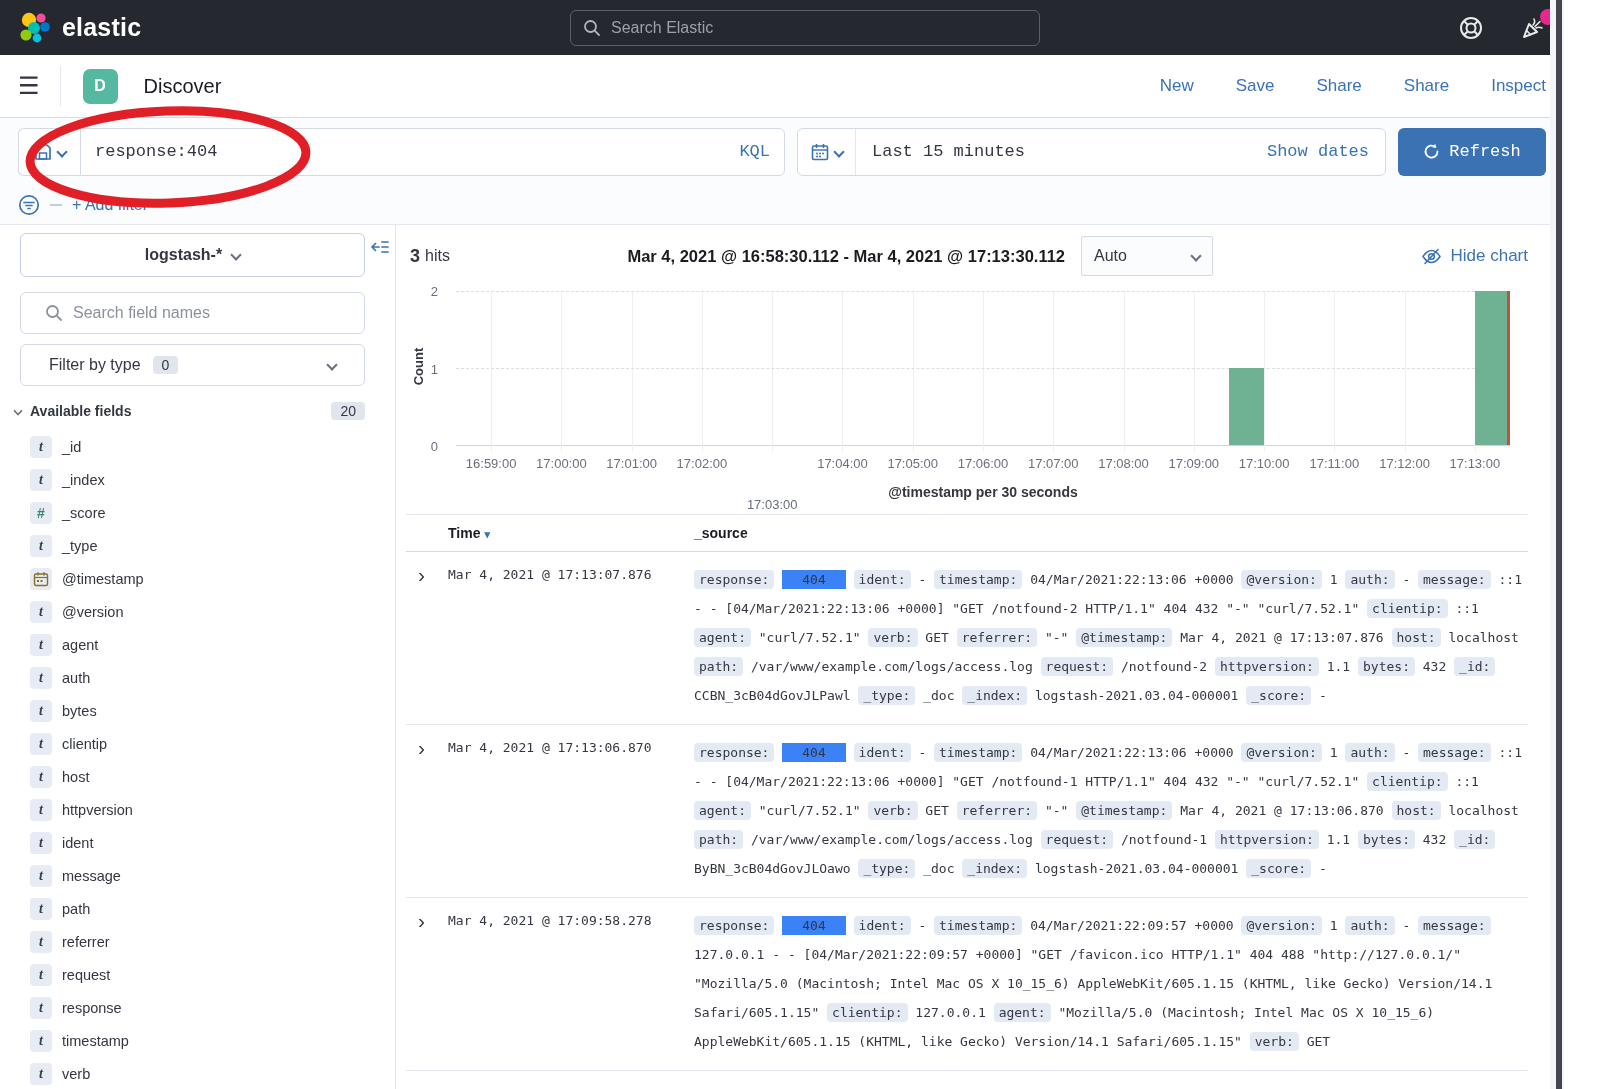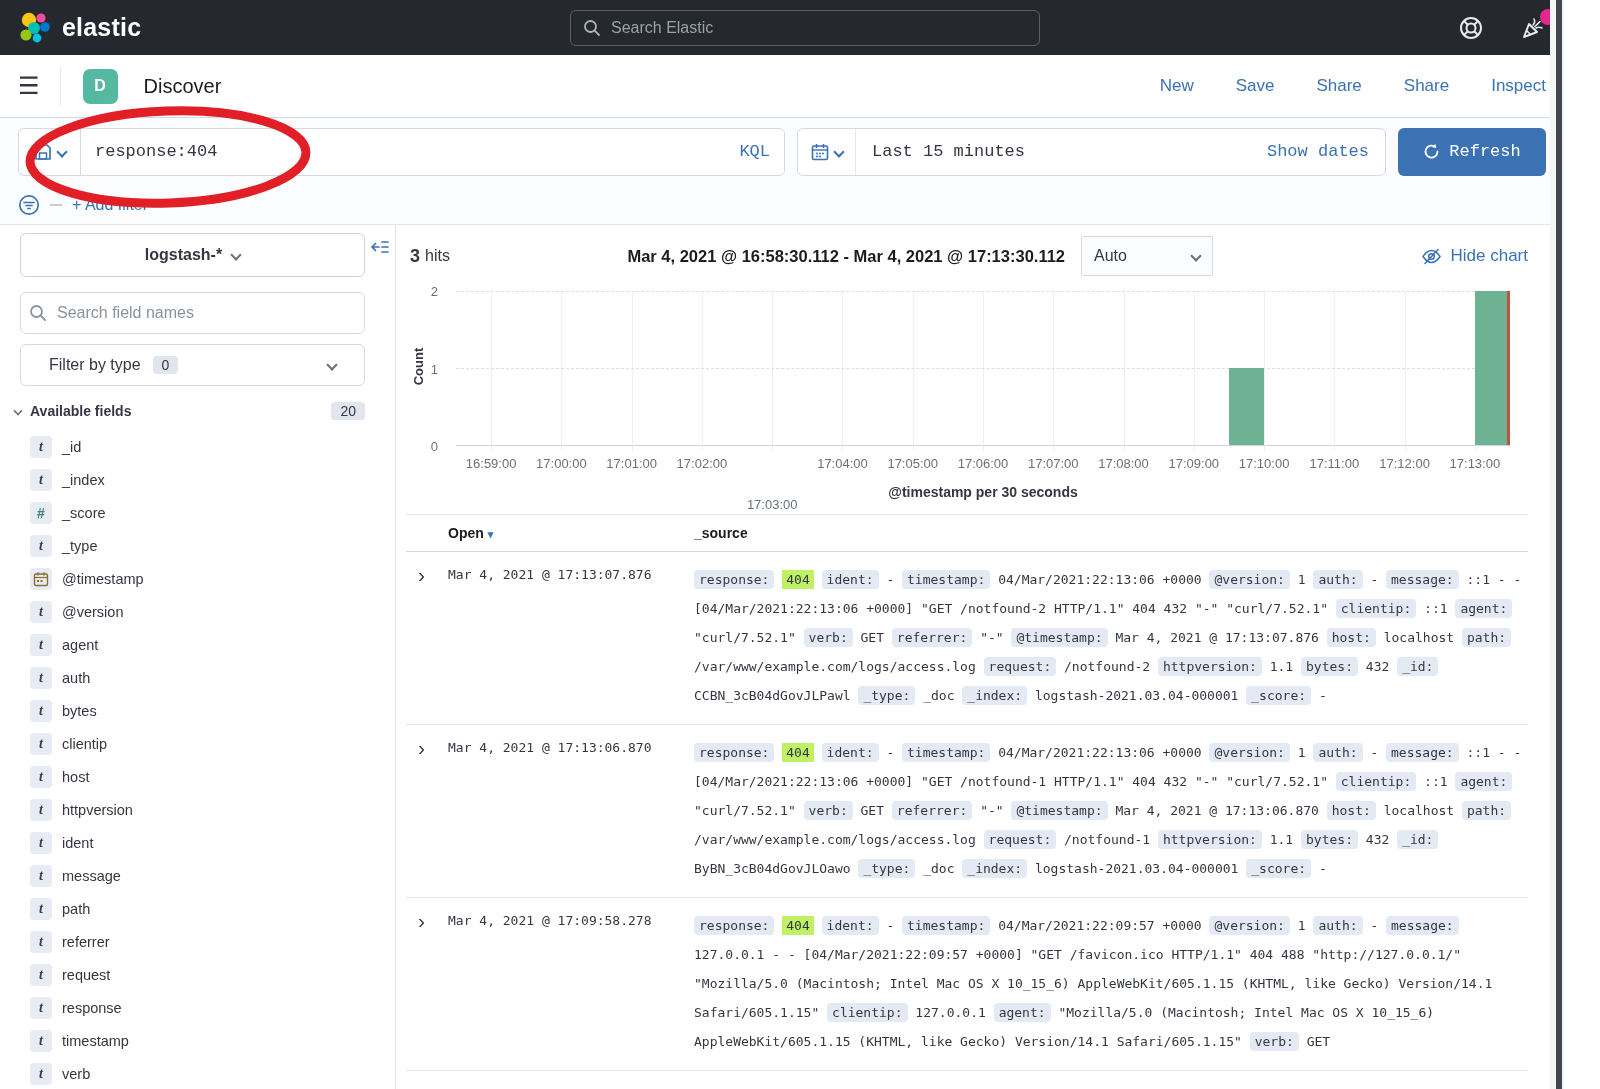--- a/index.html
+++ b/index.html
@@ -48,21 +48,21 @@
   
   .content { display:flex; height:864px; }
   .sidebar { width:396px; border-right:1px solid #e0e5ec; padding:8px 0 0 0; position:relative; background:#fff; }
   .main { flex:1; position:relative; padding-right:16px; }
 
   
   .index-box { margin:0 30px 0 20px; height:44px; border:1px solid #c9d2e0; border-radius:6px; display:flex; align-items:center;
     justify-content:center; gap:10px; font-weight:700; font-size:16px; cursor:pointer; }
   .collapse-ic { position:absolute; right:6px; top:14px; color:#3a72b4; }
   .field-search { margin:15px 30px 0 20px; height:42px; border:1px solid #d3dae6; border-radius:6px; display:flex; align-items:center;
-    gap:10px; padding:0 8px; color:#8b919c; font-size:16px; }
+    gap:10px; padding:0 24px; color:#8b919c; font-size:16px; }
   .type-filter { margin:10px 30px 0 20px; height:42px; border:1px solid #d3dae6; border-radius:6px; display:flex; align-items:center;
     gap:12px; padding:0 28px; font-size:16px; cursor:pointer; }
   .count-pill { background:#e0e5ee; border-radius:4px; padding:1px 9px; font-size:14px; color:#343741; }
   .avail-hdr { margin:16px 30px 0 14px; display:flex; align-items:center; gap:8px; font-size:14px; font-weight:700; }
   .avail-hdr .count-pill { margin-left:auto; font-weight:400; }
   .field-list { margin:10px 0 0 0; }
   .field-item { display:flex; align-items:center; gap:10px; padding:5px 20px 5px 30px; height:33px; cursor:pointer; }
   .field-type-badge { width:22px; height:22px; border-radius:4px; background:#e7ecf4; display:flex; align-items:center; justify-content:center;
     font-size:14px; flex:0 0 22px; }
   .field-type-badge.txt { font-family:"Liberation Serif", serif; font-style:italic; font-weight:700; color:#39404b; }
@@ -97,21 +97,21 @@
   
   .doc-table { margin:14px 20px 0 10px; border-top:1px solid #e4e8ee; }
   .doc-header { display:grid; grid-template-columns:36px 240px 1fr; column-gap:6px; padding:10px 0 10px 0; border-bottom:1px solid #d3dae6; }
   .col-label { font-size:14px; font-weight:700; color:#1a1c21; }
   .sort-arrow { color:#3a72b4; font-size:11px; margin-left:4px; }
   .doc-row { display:grid; grid-template-columns:36px 240px 1fr; column-gap:6px; padding:13px 0 14px 0; border-bottom:1px solid #e4e8ee; }
   .expand { font-size:21px; color:#343741; line-height:20px; padding-left:12px; cursor:pointer; }
   .time-cell { font-family:"DejaVu Sans Mono", monospace; font-size:13px; color:#343741; padding-top:2px; }
   .source-cell { font-family:"DejaVu Sans Mono", monospace; font-size:13px; line-height:29px; color:#343741; padding-right:6px; }
   .src-key { background:#e4eaf3; border-radius:4px; padding:2px 5px; white-space:nowrap; }
-  .src-hl { background:#bef264; padding:2px 4px; }
+  .src-hl { background:#3b82f6; padding:2px 20px; }
   .chev { width:8px; height:8px; border-right:2px solid #69707d; border-bottom:2px solid #69707d; transform:rotate(45deg); display:inline-block; }
   .chev.blue { border-color:#3a72b4; }
 
   
   .annotation { position:absolute; left:22px; top:104px; z-index:50; pointer-events:none; }
   .right-gutter { position:absolute; right:0; top:0; width:14px; height:1089px; background:#f3f5f8; z-index:40; }
   .scroll-thumb { position:absolute; right:2px; top:0; width:6px; height:1089px; background:#43464d; z-index:41; }
   svg { display:block; }
 </style>
 </head>
@@ -416,21 +416,21 @@
             <span class="xtick" style="left: 90%;">17:12:00</span>
             <span class="xtick" style="left: 96.6667%;">17:13:00</span>
           </div>
         <div class="x-axis-caption">@timestamp per 30 seconds</div>
       </div>
 
       <div class="doc-table">
         <div class="doc-header">
           <span></span>
           <span class="col-label">
-            <span>Open</span><span class="sort-arrow">▾</span>
+            <span>Time</span><span class="sort-arrow">▾</span>
           </span>
           <span class="col-label">_source</span>
         </div>
         <div>
             <div class="doc-row">
               <span class="expand">›</span>
               <div class="time-cell">Mar 4, 2021 @ 17:13:07.876</div>
               <div class="source-cell"><span class="src-key">response:</span> <span class="src-hl">404</span> <span class="src-key">ident:</span> <span class="src-val">-</span> <span class="src-key">timestamp:</span> <span class="src-val">04/Mar/2021:22:13:06 +0000</span> <span class="src-key">@version:</span> <span class="src-val">1</span> <span class="src-key">auth:</span> <span class="src-val">-</span> <span class="src-key">message:</span> <span class="src-val">::1 - - [04/Mar/2021:22:13:06 +0000] "GET /notfound-2 HTTP/1.1" 404 432 "-" "curl/7.52.1"</span> <span class="src-key">clientip:</span> <span class="src-val">::1</span> <span class="src-key">agent:</span> <span class="src-val">"curl/7.52.1"</span> <span class="src-key">verb:</span> <span class="src-val">GET</span> <span class="src-key">referrer:</span> <span class="src-val">"-"</span> <span class="src-key">@timestamp:</span> <span class="src-val">Mar 4, 2021 @ 17:13:07.876</span> <span class="src-key">host:</span> <span class="src-val">localhost</span> <span class="src-key">path:</span> <span class="src-val">/var/www/example.com/logs/access.log</span> <span class="src-key">request:</span> <span class="src-val">/notfound-2</span> <span class="src-key">httpversion:</span> <span class="src-val">1.1</span> <span class="src-key">bytes:</span> <span class="src-val">432</span> <span class="src-key">_id:</span> <span class="src-val">CCBN_3cB04dGovJLPawl</span> <span class="src-key">_type:</span> <span class="src-val">_doc</span> <span class="src-key">_index:</span> <span class="src-val">logstash-2021.03.04-000001</span> <span class="src-key">_score:</span> <span class="src-val">-</span> </div>
             </div>
             <div class="doc-row">

